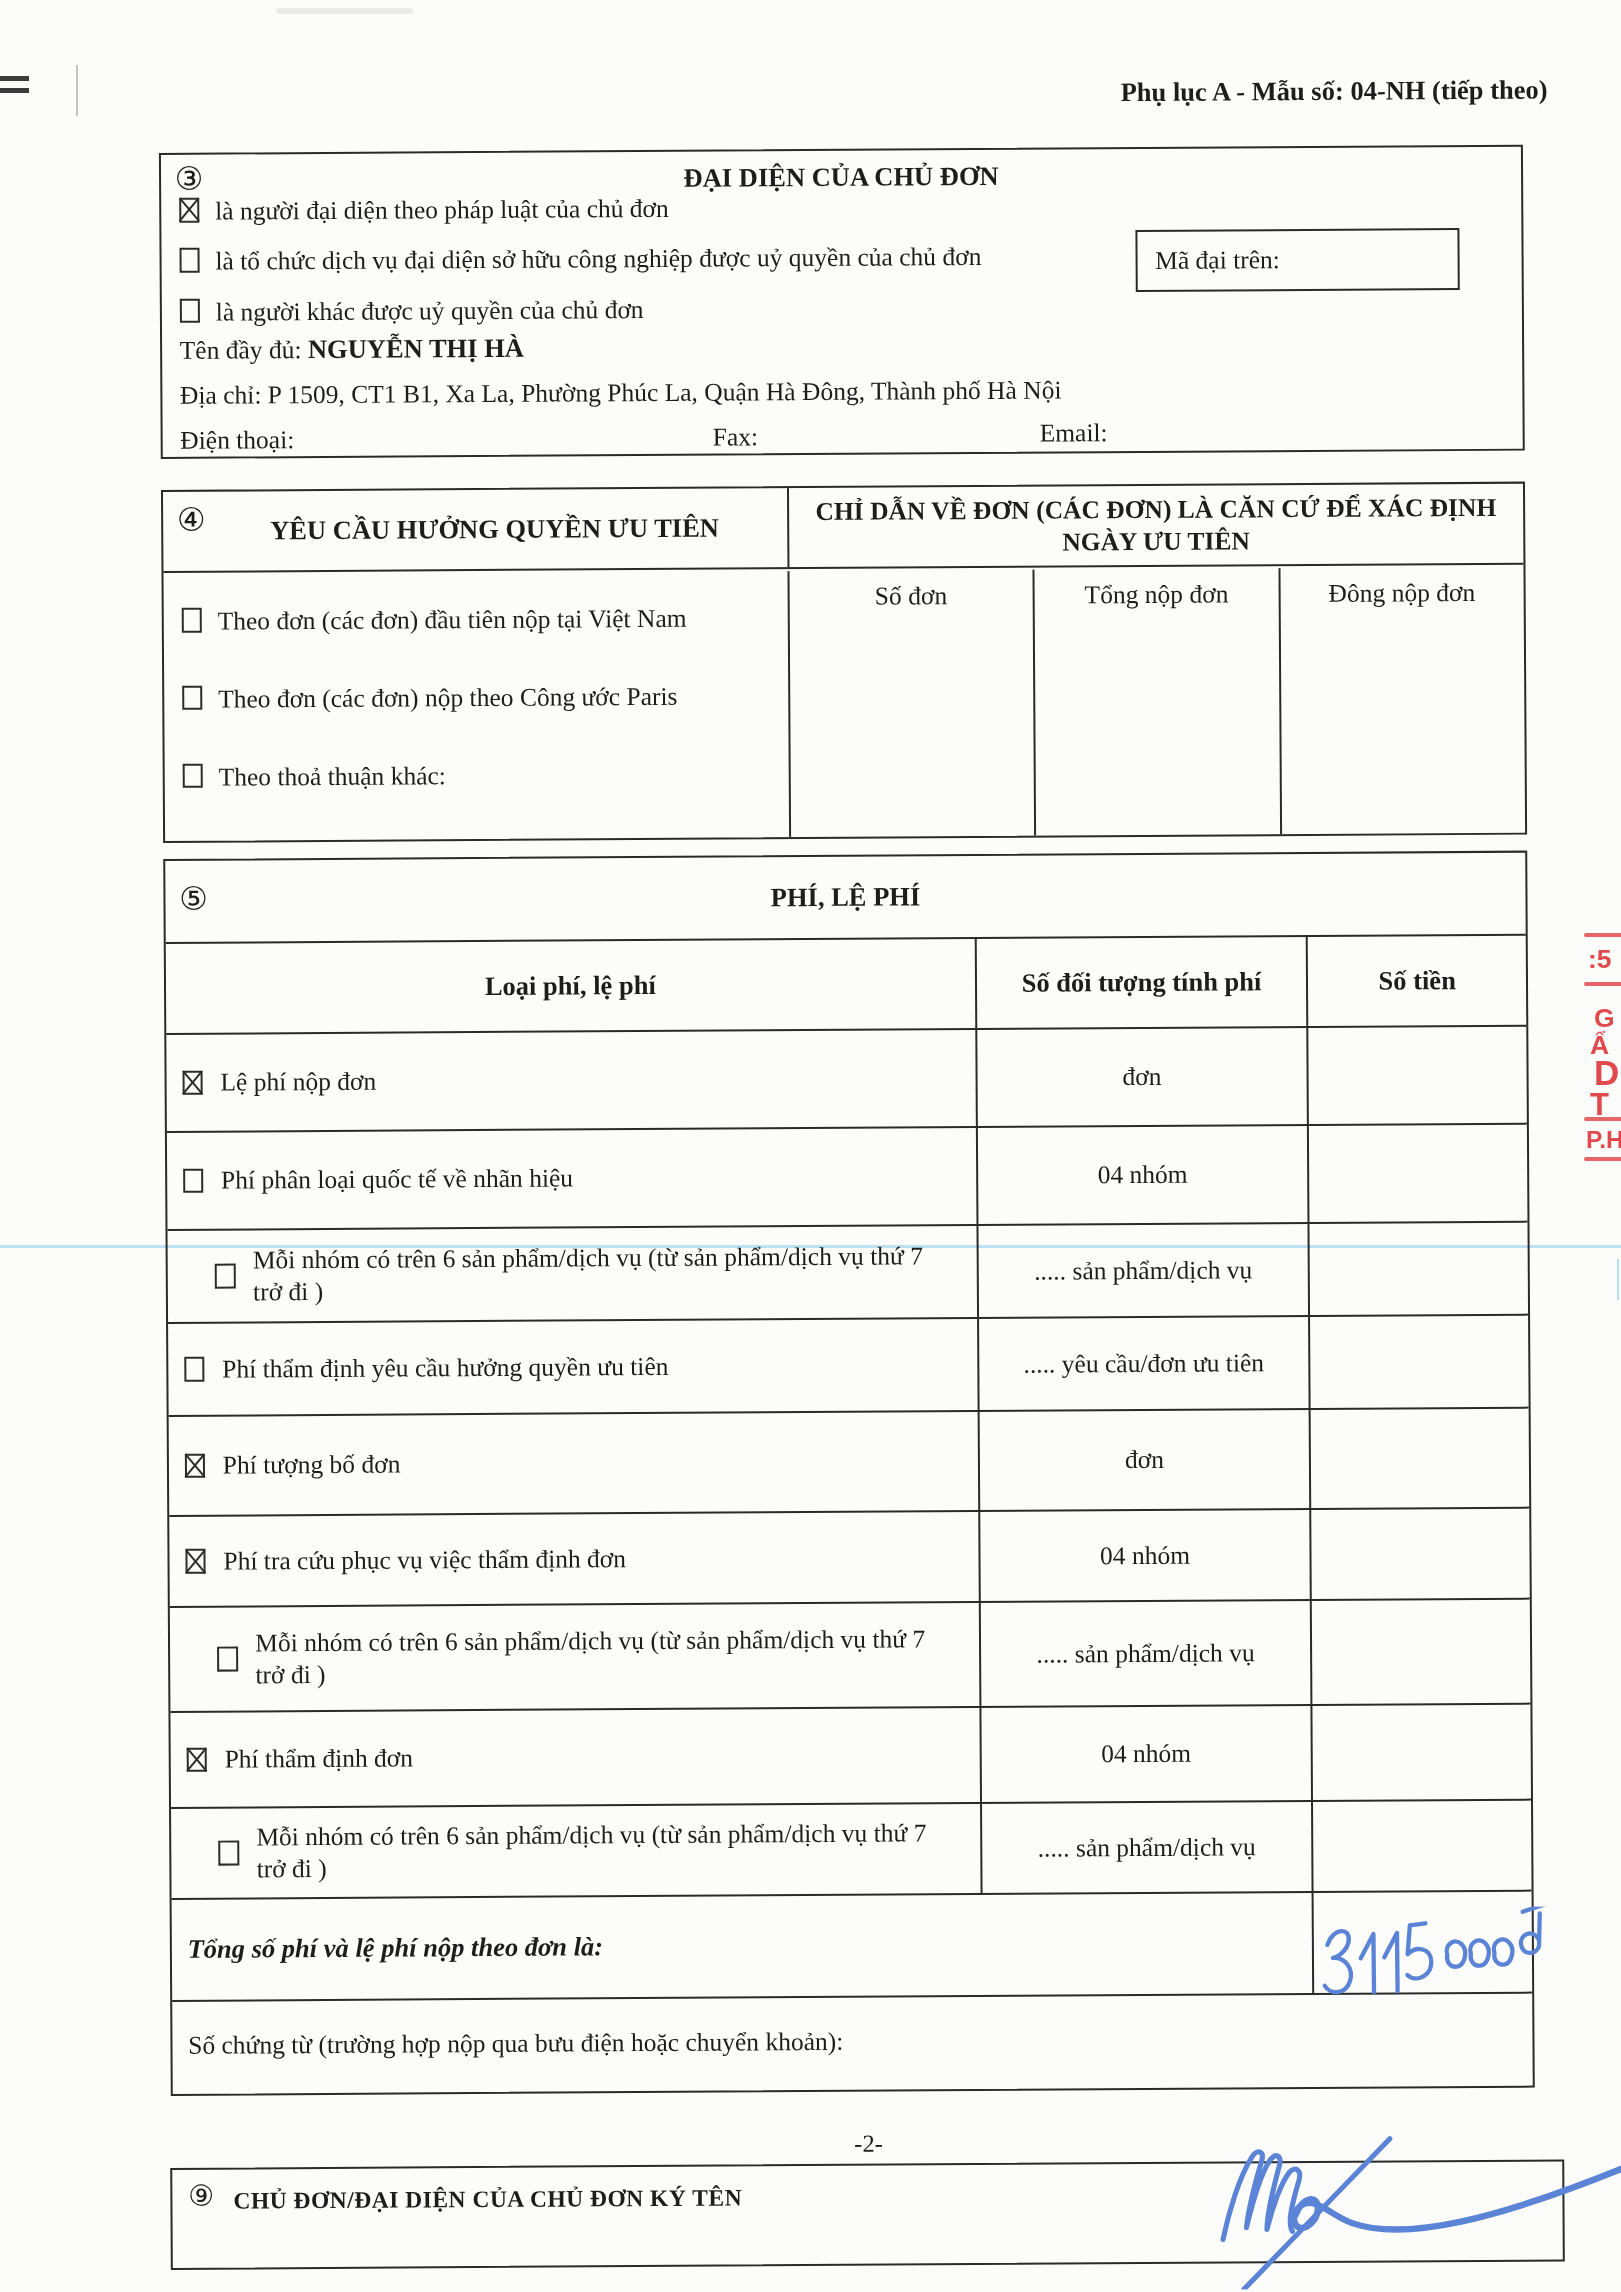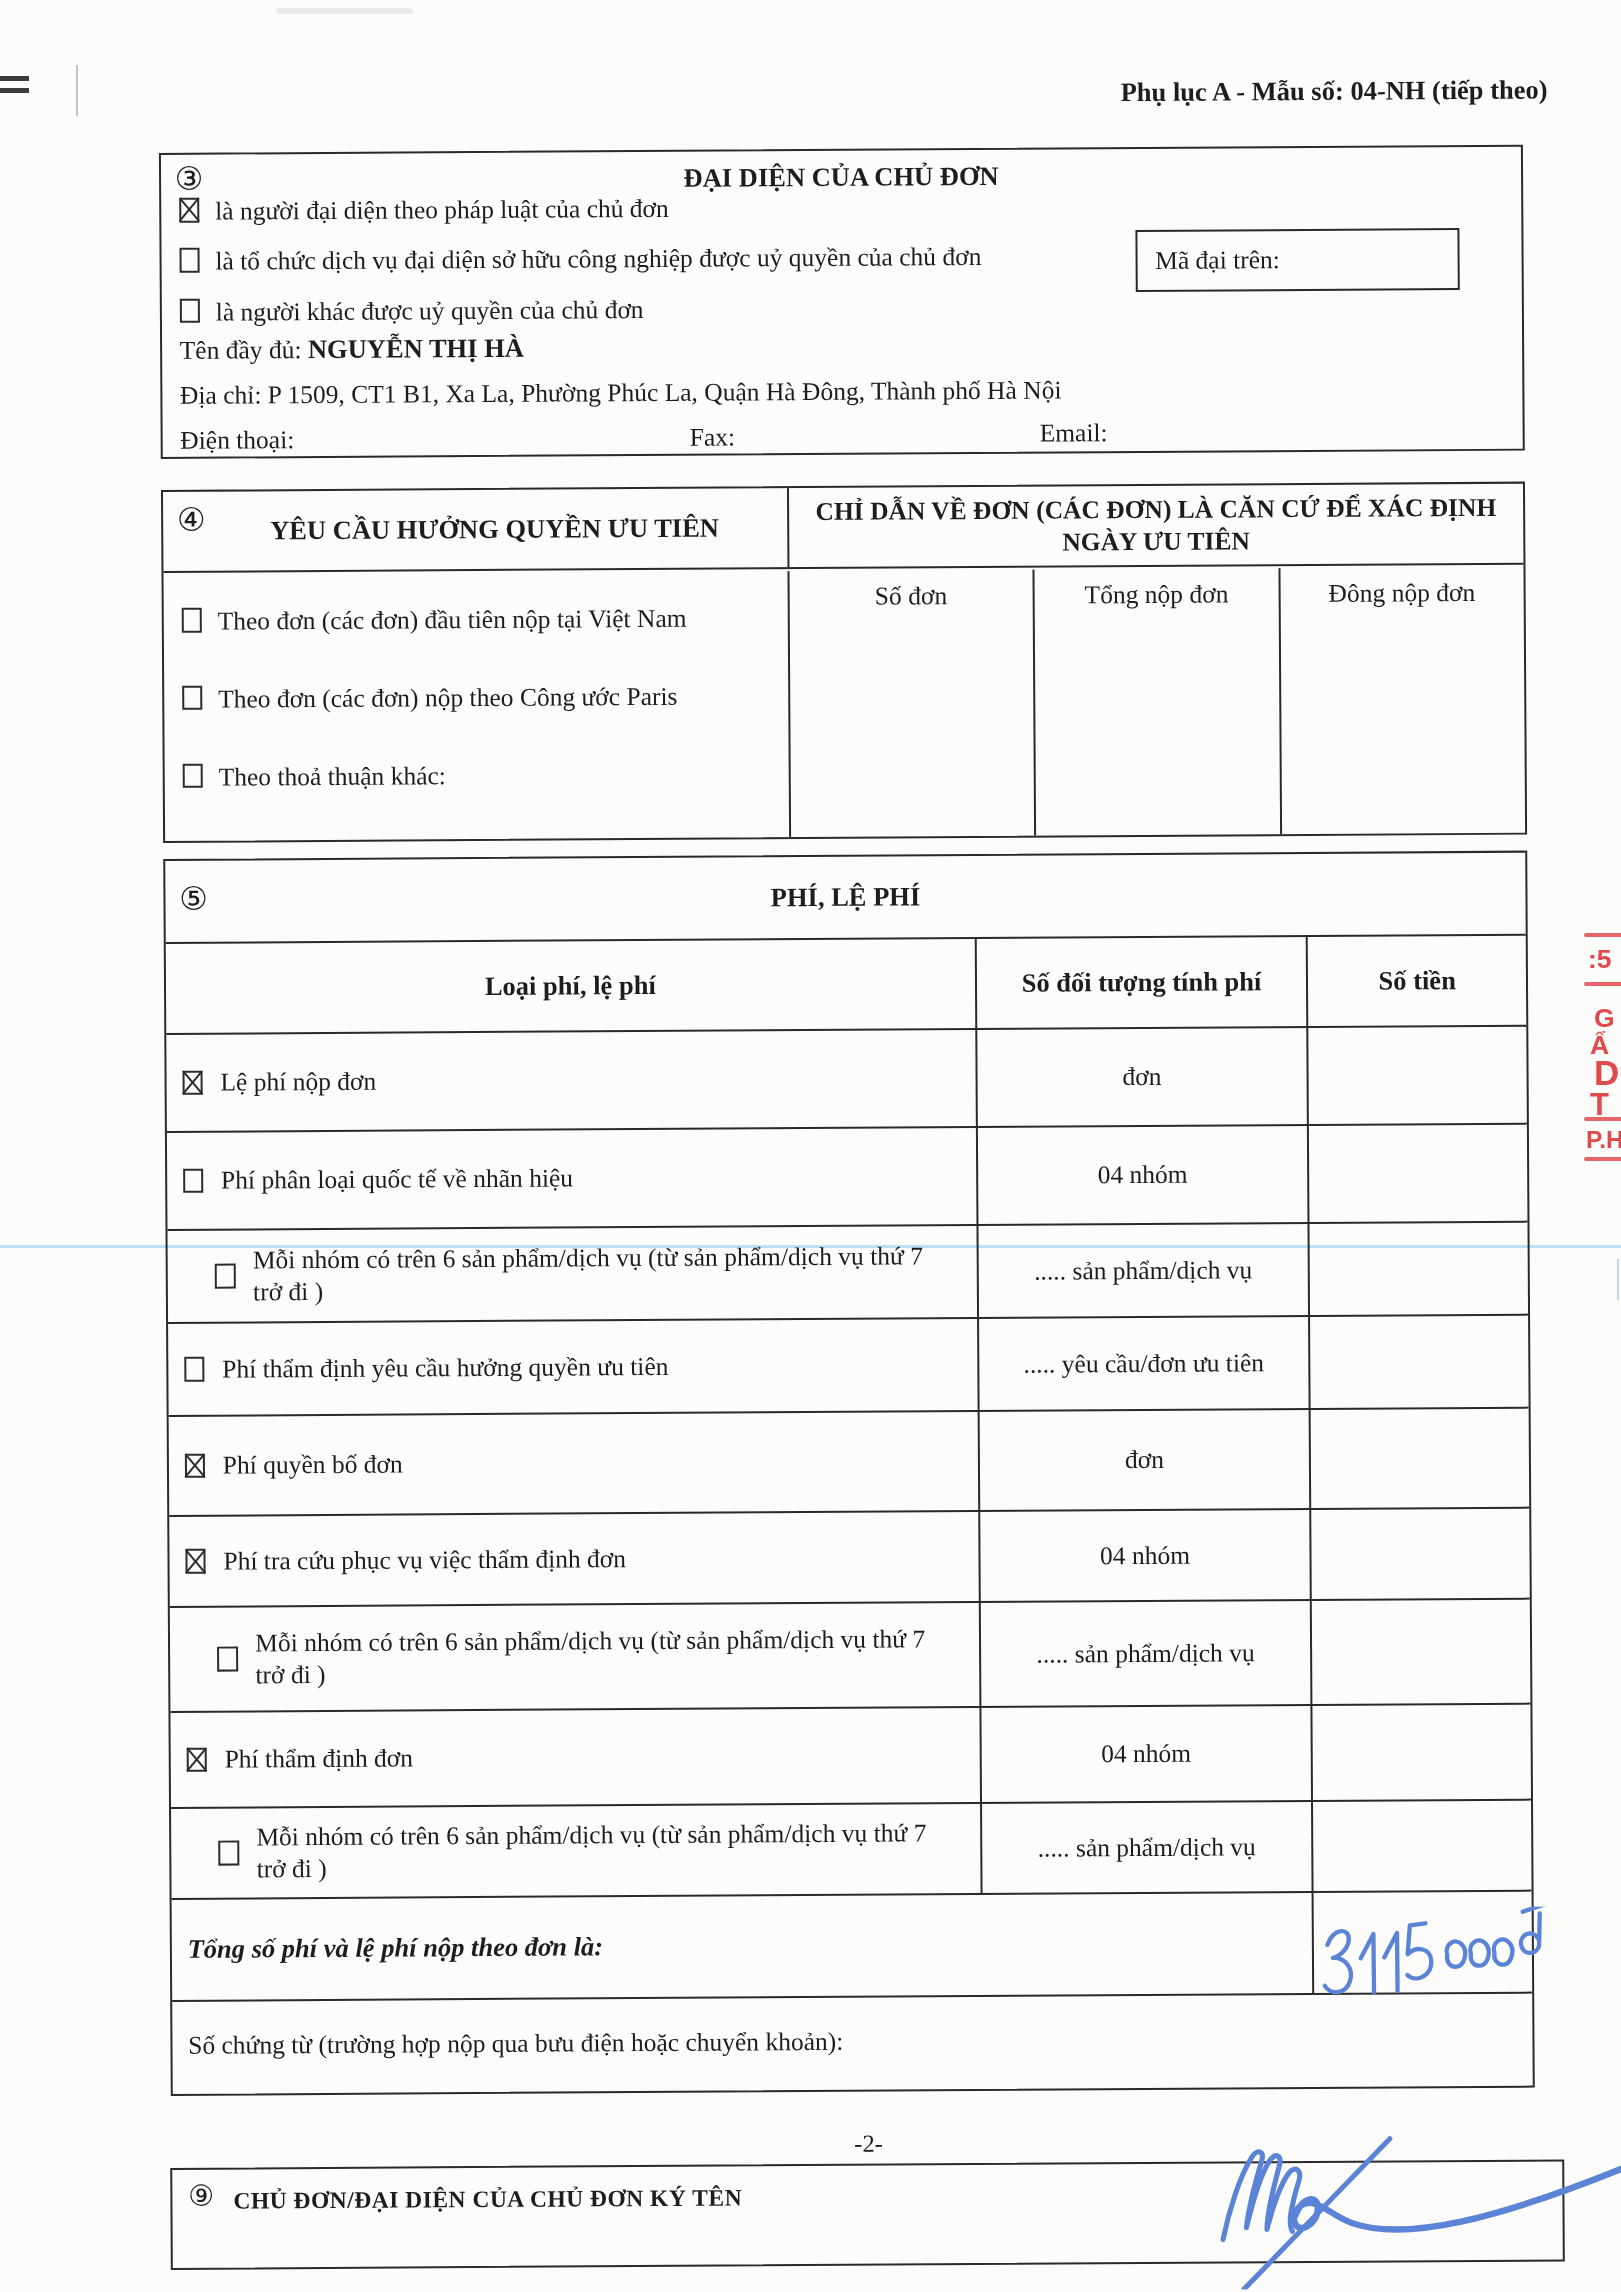--- a/index.html
+++ b/index.html
@@ -34,21 +34,21 @@
   .opt{display:flex;align-items:flex-start;gap:15.7px;}
   .cb{display:inline-block;width:20.6px;height:24.5px;border:2px solid #2c2c2c;position:relative;flex:none;margin-top:2px;}
   .cb.checked::before,.cb.checked::after{content:"";position:absolute;top:50%;left:50%;width:30px;height:2.4px;background:#2c2c2c;}
   .cb.checked::before{transform:translate(-50%,-50%) rotate(50deg);}
   .cb.checked::after{transform:translate(-50%,-50%) rotate(-50deg);}
   #rep-box{position:absolute;left:974px;top:81px;width:324px;height:62px;border:2.9px solid #2a2a2a;display:flex;align-items:center;padding-left:17.6px;}
   .lineabs{position:absolute;left:17.6px;white-space:nowrap;}
   #l-name{top:179px;}
   #l-addr{top:225px;}
   #l-phone{top:270px;}
-  #l-fax{position:absolute;left:527px;top:270px;}
+  #l-fax{position:absolute;left:550px;top:270px;}
   #l-email{position:absolute;left:877px;top:268px;text-align:right;}
   .bname{font-weight:bold;font-size:26.5px;}
 
   
   #box4{left:165px;top:486px;width:1364px;height:353px;}
   #s4-headstrip{position:absolute;left:0;top:0;right:0;height:81px;border-bottom:2px solid #2a2a2a;display:flex;}
   #s4-headleft{width:46%;border-right:2px solid #2a2a2a;position:relative;display:flex;align-items:center;justify-content:center;}
   #s4-headleft .circ{position:absolute;left:13.7px;top:11.8px;}
   #s4-title{font-weight:bold;font-size:26.5px;padding-left:39px;}
   #s4-headright{width:54%;display:flex;align-items:center;justify-content:center;text-align:center;font-weight:bold;font-size:25.5px;padding:3.9px 25.5px;line-height:1.25;}
@@ -222,21 +222,21 @@
             <div class="fc1">
               <span class="cb"></span>
               <span>Phí  thẩm định yêu cầu hưởng quyền ưu tiên</span>
             </div>
             <div class="fc2">..... yêu cầu/đơn ưu tiên</div>
             <div class="fc3"></div>
           </div>
           <div class="fgrid frow" style="height: 100px;">
             <div class="fc1">
               <span class="cb checked"></span>
-              <span>Phí quyền bố đơn</span>
+              <span>Phí tượng bố đơn</span>
             </div>
             <div class="fc2">đơn</div>
             <div class="fc3"></div>
           </div>
           <div class="fgrid frow" style="height: 91px;">
             <div class="fc1">
               <span class="cb checked"></span>
               <span>Phí tra cứu phục vụ việc thẩm định đơn</span>
             </div>
             <div class="fc2">04 nhóm</div>

